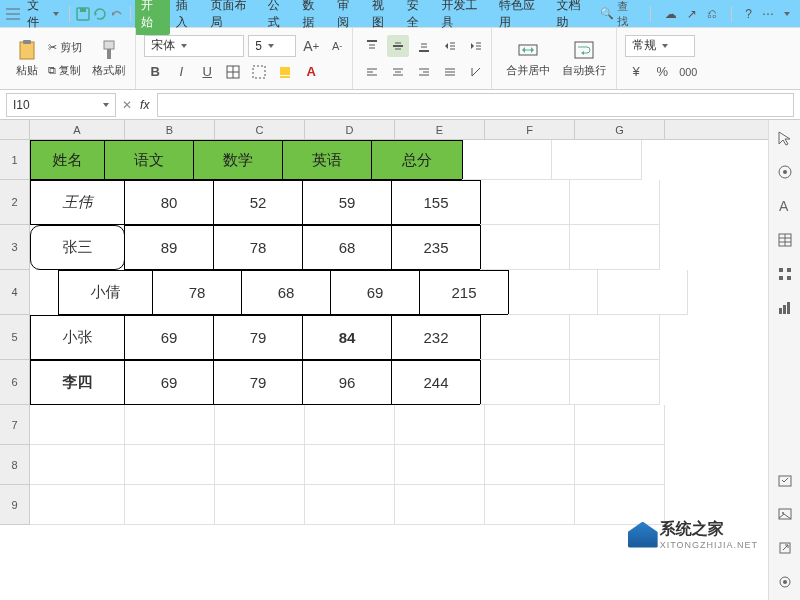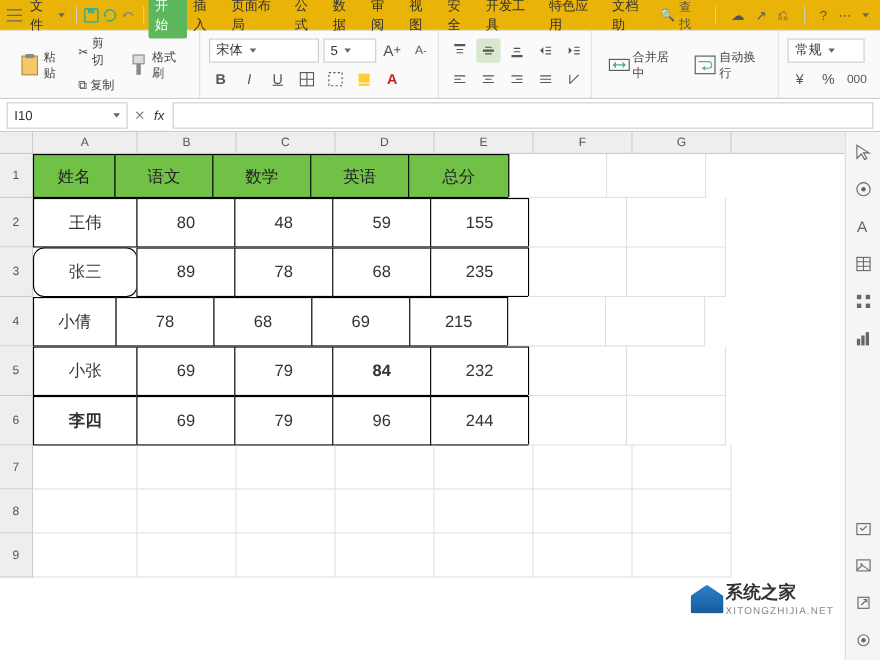--- a/index.html
+++ b/index.html
@@ -1,33 +1,33 @@
 <!DOCTYPE html>
 <html><head>
 <meta charset="utf-8">
 <style>
 * { box-sizing: border-box; margin: 0; padding: 0; font-family: "Microsoft YaHei", sans-serif; }
 body { width: 800px; height: 600px; background: #f0f0f0; overflow: hidden; position: relative; font-size: 12px; color: #333; }
 
 
-.menubar { height: 28px; background: #eab308; display: flex; align-items: center; padding: 0 4px; border-bottom: 1px solid #ddd; }
+.menubar { height: 28px; background: #7dd3fc; display: flex; align-items: center; padding: 0 4px; border-bottom: 1px solid #ddd; }
 .menubar .menu-file { display: flex; align-items: center; gap: 3px; padding: 0 6px; cursor: pointer; }
 .menubar .sep { width: 1px; height: 16px; background: #ccc; margin: 0 4px; }
 .menubar .tab { padding: 4px 6px; cursor: pointer; font-size: 12px; }
 .menubar .tab.active { background: #5db85d; color: #fff; border-radius: 2px; }
 .menubar .right-icons { margin-left: auto; display: flex; align-items: center; gap: 10px; padding-right: 6px; }
 .menubar .right-icons span, .menubar .right-icons div { cursor: pointer; color: #555; }
 .icon-btn { width: 18px; height: 18px; display: flex; align-items: center; justify-content: center; color: #666; }
 .triangle-down { width: 0; height: 0; border-left: 3px solid transparent; border-right: 3px solid transparent; border-top: 4px solid #666; }
 
 
 .ribbon { height: 62px; background: #fafafa; border-bottom: 1px solid #d0d0d0; display: flex; align-items: center; padding: 0 6px; gap: 4px; }
 .ribbon-group { display: flex; align-items: center; height: 100%; padding: 0 4px; border-right: 1px solid #e0e0e0; }
 .ribbon-group:last-child { border-right: none; }
-.big-btn { display: flex; flex-direction: row; align-items: center; justify-content: center; gap: 2px; padding: 4px 6px; cursor: pointer; font-size: 11px; color: #444; }
+.big-btn { display: flex; flex-direction: column; align-items: center; justify-content: center; gap: 2px; padding: 4px 6px; cursor: pointer; font-size: 11px; color: #444; }
 .big-btn .ic { width: 22px; height: 22px; }
 .stack { display: flex; flex-direction: column; gap: 4px; }
 .row { display: flex; align-items: center; gap: 4px; }
 .sm-btn { padding: 2px 4px; display: flex; align-items: center; gap: 3px; cursor: pointer; font-size: 11px; color: #444; }
 .font-select, .size-select { height: 22px; border: 1px solid #ccc; background: #fff; display: flex; align-items: center; padding: 0 4px 0 6px; font-size: 12px; gap: 6px; }
 .font-select { width: 100px; }
 .size-select { width: 48px; }
 .fmt-btn { width: 22px; height: 22px; display: flex; align-items: center; justify-content: center; cursor: pointer; color: #555; font-size: 13px; border-radius: 2px; }
 
 
@@ -44,21 +44,21 @@
 .corner { width: 30px; border-right: 1px solid #ccc; }
 .col-h { border-right: 1px solid #ccc; display: flex; align-items: center; justify-content: center; font-size: 11px; color: #555; }
 .rows { }
 .grid-row { display: flex; }
 .row-h { width: 30px; background: #eee; border-right: 1px solid #ccc; border-bottom: 1px solid #ccc; display: flex; align-items: center; justify-content: center; font-size: 11px; color: #555; }
 .cell { border-right: 1px solid #e0e0e0; border-bottom: 1px solid #e0e0e0; display: flex; align-items: center; justify-content: center; font-size: 15px; }
 .cell.header-cell { background: #70c146; color: #222; font-weight: normal; border: 1px solid #000; }
 .cell.data-cell { border: 1px solid #000; background: #fff; }
 .cell.data-cell, .cell.header-cell { margin-right: -1px; margin-bottom: -1px; }
 
-.watermark { position: absolute; right: 42px; bottom: 40px; display: flex; align-items: center; gap: 2px; }
+.watermark { position: absolute; right: 42px; bottom: 50px; display: flex; align-items: center; gap: 2px; }
 .watermark .logo { width: 30px; height: 26px; background: linear-gradient(#2a7fc9,#1a5a99); clip-path: polygon(50% 0, 100% 40%, 100% 100%, 0 100%, 0 40%); border-radius: 2px; }
 .watermark .txt1 { font-size: 16px; font-weight: bold; color: #333; }
 .watermark .txt2 { font-size: 9px; color: #888; letter-spacing: 1px; }
 
 svg { display: block; }
 </style>
 </head>
 <body>
 
 <div class="menubar">
@@ -345,41 +345,41 @@
         <div class="cell header-cell" style="width: 75px; height: 40px;">姓名</div>
         <div class="cell header-cell" style="width: 90px; height: 40px;">语文</div>
         <div class="cell header-cell" style="width: 90px; height: 40px;">数学</div>
         <div class="cell header-cell" style="width: 90px; height: 40px;">英语</div>
         <div class="cell header-cell" style="width: 92px; height: 40px;">总分</div>
         <div class="cell" style="width: 90px; height: 40px;"></div>
         <div class="cell" style="width: 90px; height: 40px;"></div>
       </div>
       <div class="grid-row">
         <div class="row-h" style="height: 45px;">2</div>
-        <div class="cell data-cell" style="width: 95px; height: 45px;">王伟</div>
+        <div class="cell data-cell" style="width: 95px; height: 45px; font-style: italic;">王伟</div>
         <div class="cell data-cell" style="width: 90px; height: 45px;">80</div>
-        <div class="cell data-cell" style="width: 90px; height: 45px;">48</div>
+        <div class="cell data-cell" style="width: 90px; height: 45px;">52</div>
         <div class="cell data-cell" style="width: 90px; height: 45px;">59</div>
         <div class="cell data-cell" style="width: 90px; height: 45px;">155</div>
         <div class="cell" style="width: 90px; height: 45px;"></div>
         <div class="cell" style="width: 90px; height: 45px;"></div>
       </div>
       <div class="grid-row">
         <div class="row-h" style="height: 45px;">3</div>
         <div class="cell data-cell" style="width: 95px; height: 45px; border-radius: 10px;">张三</div>
         <div class="cell data-cell" style="width: 90px; height: 45px;">89</div>
         <div class="cell data-cell" style="width: 90px; height: 45px;">78</div>
         <div class="cell data-cell" style="width: 90px; height: 45px;">68</div>
         <div class="cell data-cell" style="width: 90px; height: 45px;">235</div>
         <div class="cell" style="width: 90px; height: 45px;"></div>
         <div class="cell" style="width: 90px; height: 45px;"></div>
       </div>
       <div class="grid-row">
         <div class="row-h" style="height: 45px;">4</div>
-        <div class="cell data-cell" style="width: 76px; height: 45px;">小倩</div>
+        <div class="cell data-cell" style="width: 95px; height: 45px; margin-left: 28px;">小倩</div>
         <div class="cell data-cell" style="width: 90px; height: 45px;">78</div>
         <div class="cell data-cell" style="width: 90px; height: 45px;">68</div>
         <div class="cell data-cell" style="width: 90px; height: 45px;">69</div>
         <div class="cell data-cell" style="width: 90px; height: 45px;">215</div>
         <div class="cell" style="width: 90px; height: 45px;"></div>
         <div class="cell" style="width: 90px; height: 45px;"></div>
       </div>
       <div class="grid-row">
         <div class="row-h" style="height: 45px;">5</div>
         <div class="cell data-cell" style="width: 95px; height: 45px;">小张</div>

